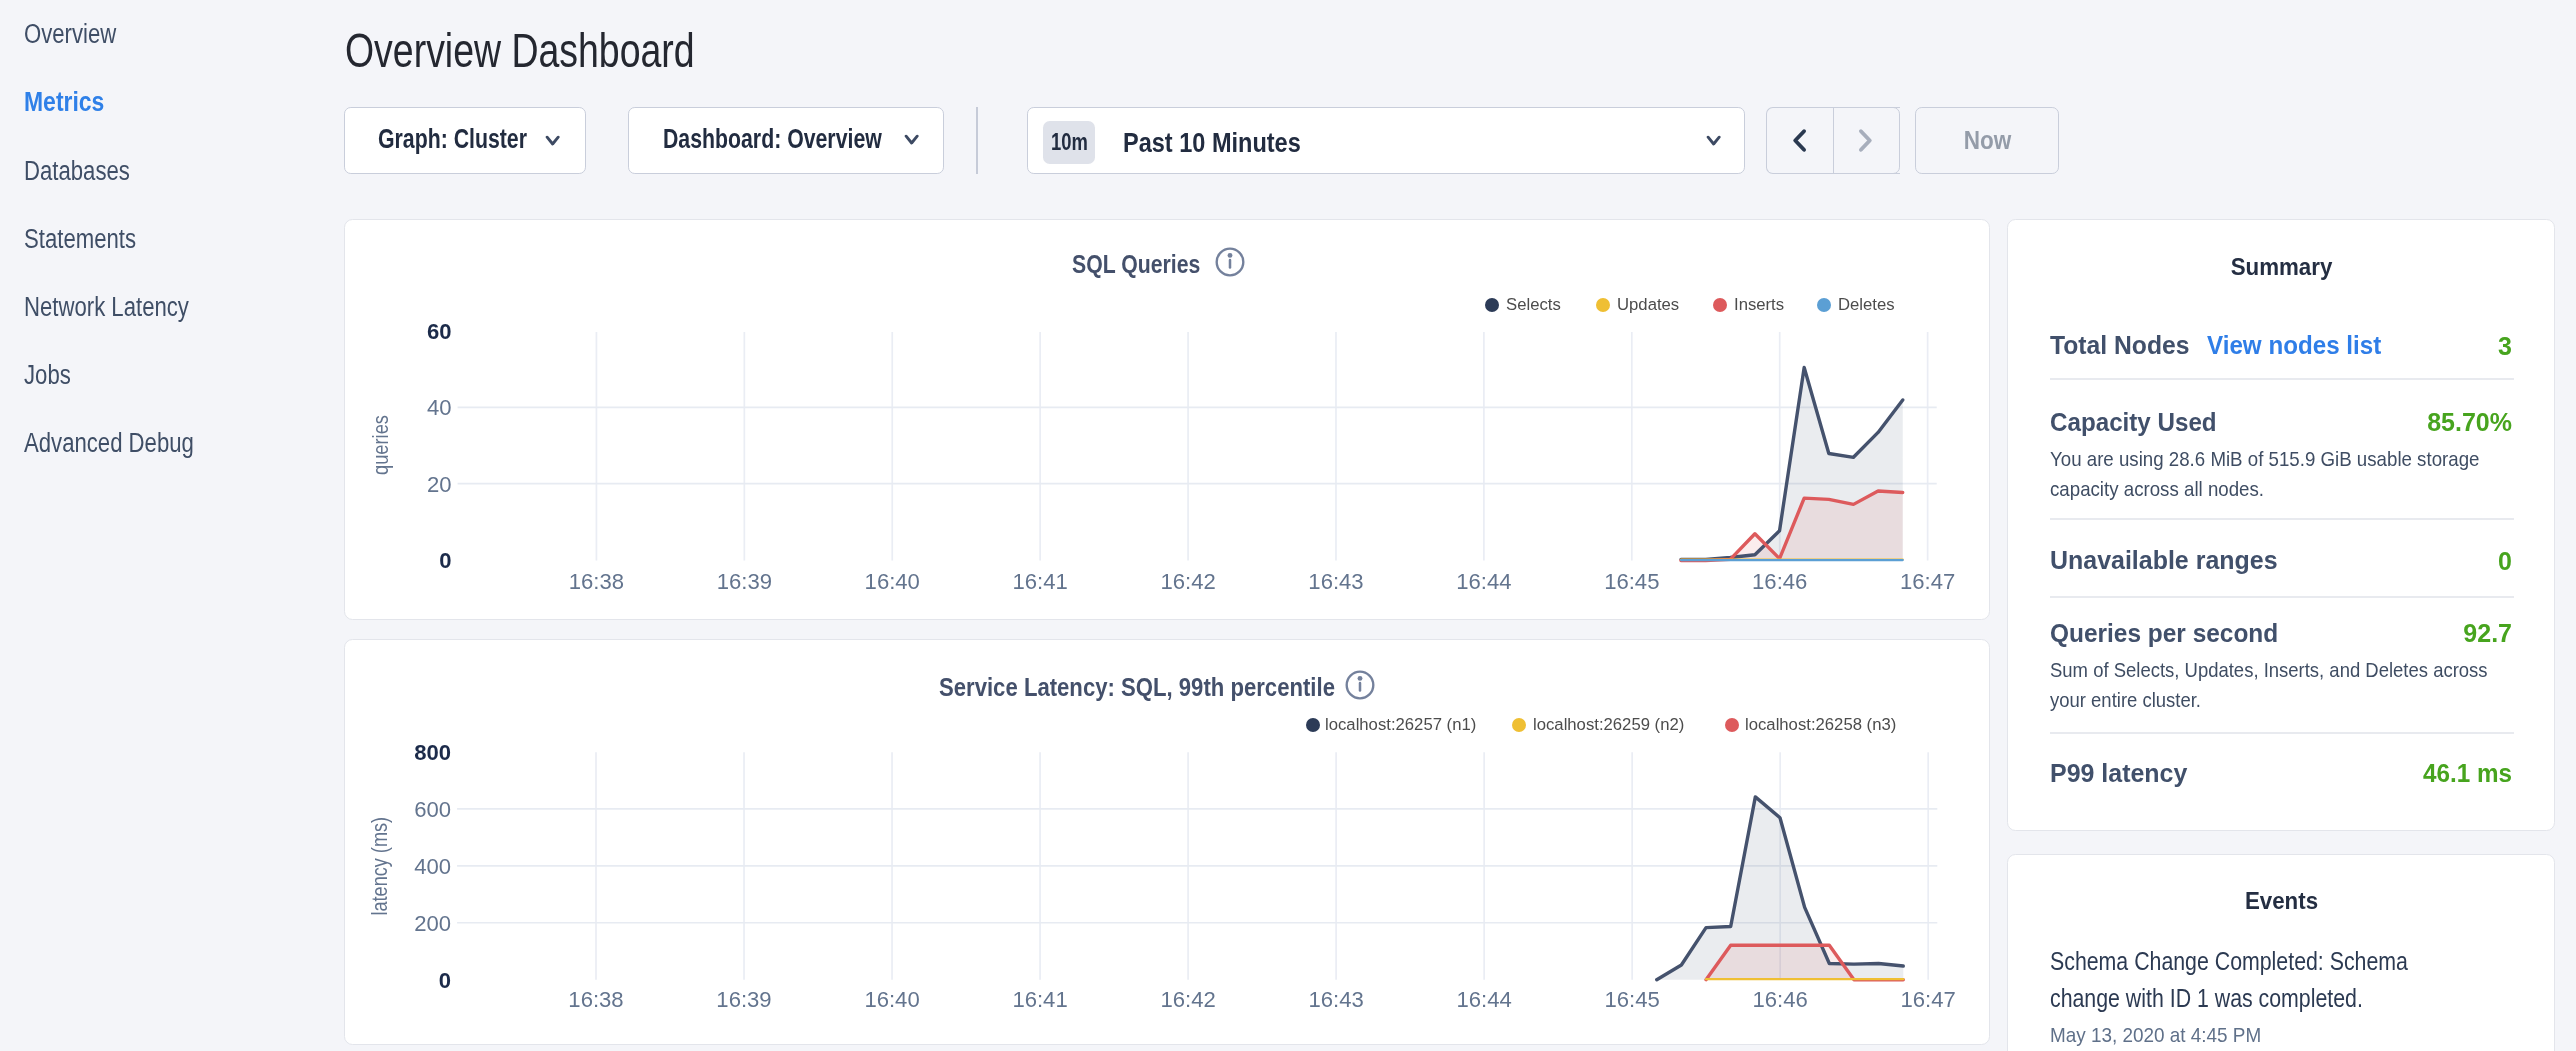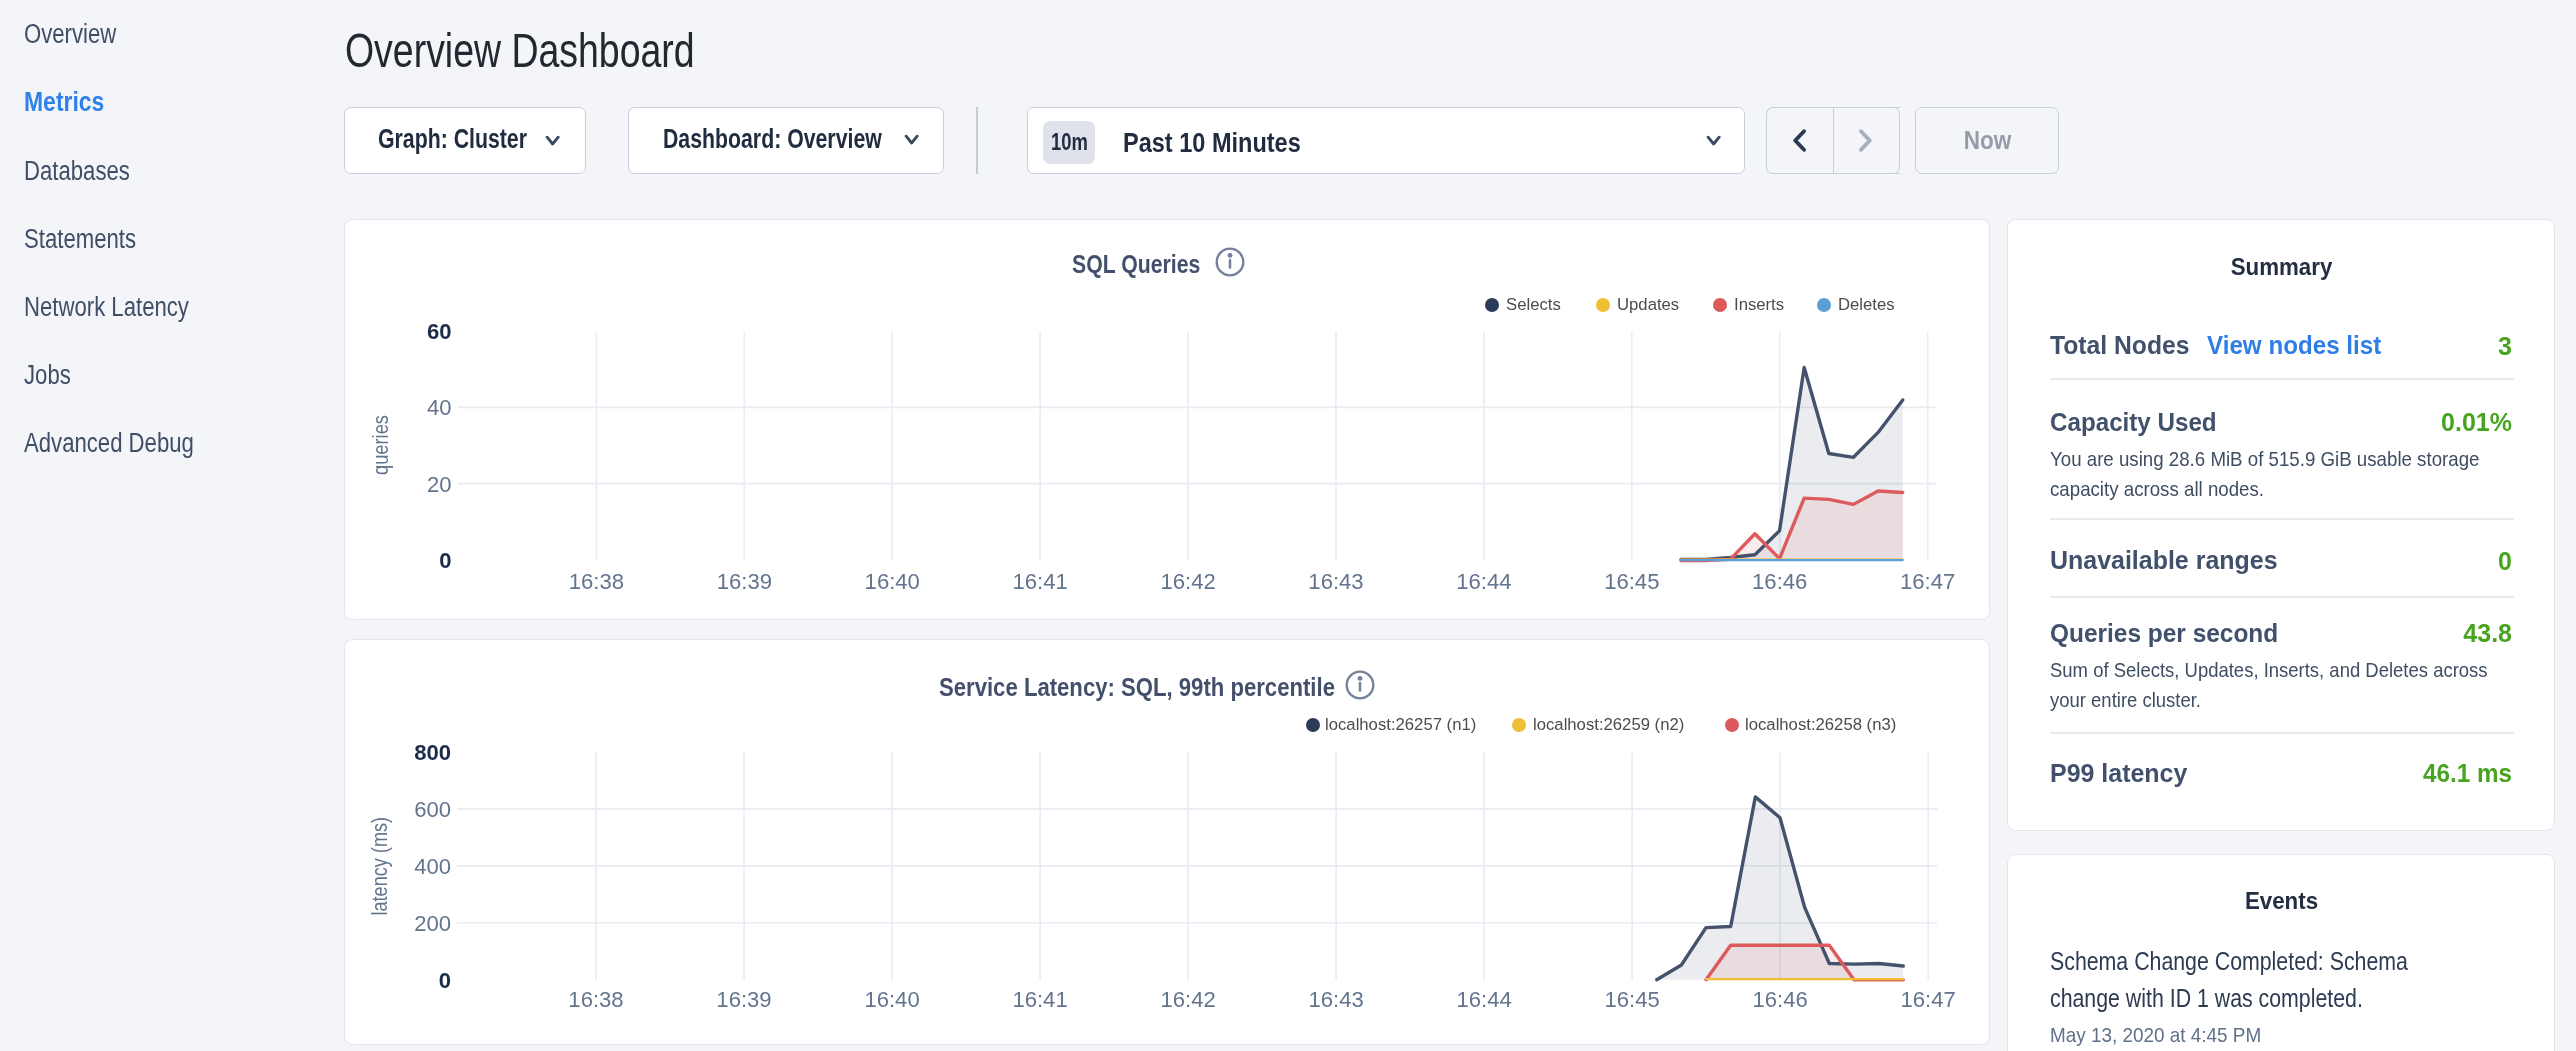--- a/index.html
+++ b/index.html
@@ -141,29 +141,29 @@
 <text x="2267.3" y="1183.5" text-anchor="middle" font-family="Liberation Sans, sans-serif" font-size="26" fill="#63748e">16:47</text>
 <text x="455" y="1018" text-anchor="middle" font-family="Liberation Sans, sans-serif" font-size="26" fill="#63748e" textLength="116" lengthAdjust="spacingAndGlyphs" transform="rotate(-90 455 1018)">latency (ms)</text>
 </svg>
 <div class="card" style="left:2007px;top:219px;width:548px;height:612px"></div>
 <div style="position:absolute;top:255px;left:1771px;width:1021px;text-align:center;transform-origin:50% 50%;transform:scaleX(0.93);font-size:24px;font-weight:bold;color:#242e42;line-height:1;white-space:nowrap;">Summary</div>
 <div style="position:absolute;top:332px;left:2050px;transform-origin:0 50%;transform:scaleX(0.95);font-size:26px;font-weight:bold;color:#41506b;line-height:1;white-space:nowrap;">Total Nodes</div>
 <div style="position:absolute;top:332px;left:2207px;transform-origin:0 50%;transform:scaleX(0.93);font-size:26px;font-weight:bold;color:#2f7ee8;line-height:1;white-space:nowrap;">View nodes list</div>
 <div style="position:absolute;top:334px;left:0;width:2512px;text-align:right;transform-origin:100% 50%;font-size:25px;font-weight:bold;color:#47a41e;line-height:1;white-space:nowrap;">3</div>
 <div style="position:absolute;left:2050px;top:378px;width:464px;height:1.7px;background:#e8eaef"></div>
 <div style="position:absolute;top:409px;left:2050px;transform-origin:0 50%;transform:scaleX(0.93);font-size:26px;font-weight:bold;color:#41506b;line-height:1;white-space:nowrap;">Capacity Used</div>
-<div style="position:absolute;top:410px;left:0;width:2512px;text-align:right;transform-origin:100% 50%;font-size:25px;font-weight:bold;color:#47a41e;line-height:1;white-space:nowrap;">0.01%</div>
+<div style="position:absolute;top:410px;left:0;width:2512px;text-align:right;transform-origin:100% 50%;font-size:25px;font-weight:bold;color:#47a41e;line-height:1;white-space:nowrap;">85.70%</div>
 <div style="position:absolute;top:448px;left:2050px;transform-origin:0 50%;transform:scaleX(0.89);font-size:21px;font-weight:normal;color:#3f4d63;line-height:1;white-space:nowrap;">You are using 28.6 MiB of 515.9 GiB usable storage</div>
 <div style="position:absolute;top:478px;left:2050px;transform-origin:0 50%;transform:scaleX(0.89);font-size:21px;font-weight:normal;color:#3f4d63;line-height:1;white-space:nowrap;">capacity across all nodes.</div>
 <div style="position:absolute;left:2050px;top:518px;width:464px;height:1.7px;background:#e8eaef"></div>
 <div style="position:absolute;top:547px;left:2050px;transform-origin:0 50%;transform:scaleX(0.96);font-size:26px;font-weight:bold;color:#41506b;line-height:1;white-space:nowrap;">Unavailable ranges</div>
 <div style="position:absolute;top:549px;left:0;width:2512px;text-align:right;transform-origin:100% 50%;font-size:25px;font-weight:bold;color:#47a41e;line-height:1;white-space:nowrap;">0</div>
 <div style="position:absolute;left:2050px;top:596px;width:464px;height:1.7px;background:#e8eaef"></div>
 <div style="position:absolute;top:620px;left:2050px;transform-origin:0 50%;transform:scaleX(0.94);font-size:26px;font-weight:bold;color:#41506b;line-height:1;white-space:nowrap;">Queries per second</div>
-<div style="position:absolute;top:621px;left:0;width:2512px;text-align:right;transform-origin:100% 50%;font-size:25px;font-weight:bold;color:#47a41e;line-height:1;white-space:nowrap;">43.8</div>
+<div style="position:absolute;top:621px;left:0;width:2512px;text-align:right;transform-origin:100% 50%;font-size:25px;font-weight:bold;color:#47a41e;line-height:1;white-space:nowrap;">92.7</div>
 <div style="position:absolute;top:659px;left:2050px;transform-origin:0 50%;transform:scaleX(0.88);font-size:21px;font-weight:normal;color:#3f4d63;line-height:1;white-space:nowrap;">Sum of Selects, Updates, Inserts, and Deletes across</div>
 <div style="position:absolute;top:689px;left:2050px;transform-origin:0 50%;transform:scaleX(0.88);font-size:21px;font-weight:normal;color:#3f4d63;line-height:1;white-space:nowrap;">your entire cluster.</div>
 <div style="position:absolute;left:2050px;top:732px;width:464px;height:1.7px;background:#e8eaef"></div>
 <div style="position:absolute;top:760px;left:2050px;transform-origin:0 50%;transform:scaleX(0.96);font-size:26px;font-weight:bold;color:#41506b;line-height:1;white-space:nowrap;">P99 latency</div>
 <div style="position:absolute;top:761px;left:0;width:2512px;text-align:right;transform-origin:100% 50%;transform:scaleX(0.97);font-size:25px;font-weight:bold;color:#47a41e;line-height:1;white-space:nowrap;">46.1 ms</div>
 <div class="card" style="left:2007px;top:854px;width:548px;height:357px"></div>
 <div style="position:absolute;top:889px;left:1771px;width:1021px;text-align:center;transform-origin:50% 50%;transform:scaleX(0.93);font-size:24px;font-weight:bold;color:#242e42;line-height:1;white-space:nowrap;">Events</div>
 <div style="position:absolute;top:948px;left:2050px;transform-origin:0 50%;transform:scaleX(0.82);font-size:26px;font-weight:normal;color:#2c3a52;line-height:1;white-space:nowrap;">Schema Change Completed: Schema</div>
 <div style="position:absolute;top:985px;left:2050px;transform-origin:0 50%;transform:scaleX(0.82);font-size:26px;font-weight:normal;color:#2c3a52;line-height:1;white-space:nowrap;">change with ID 1 was completed.</div>
 <div style="position:absolute;top:1024px;left:2050px;transform-origin:0 50%;transform:scaleX(0.9);font-size:21px;font-weight:normal;color:#5f7089;line-height:1;white-space:nowrap;">May 13, 2020 at 4:45 PM</div>

